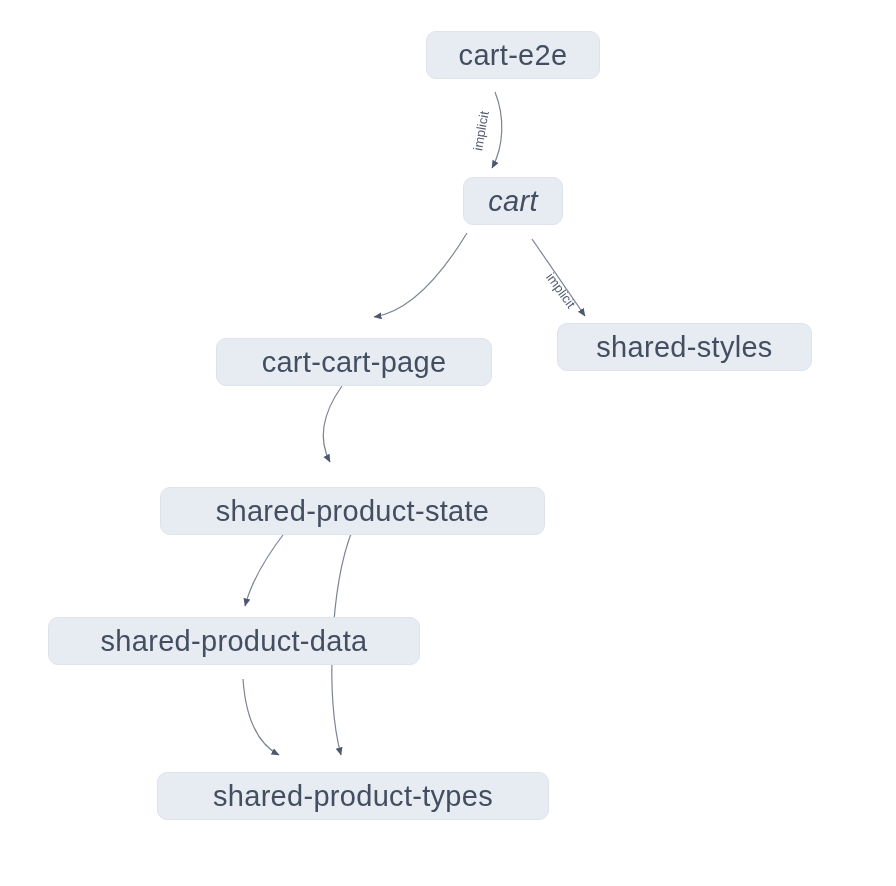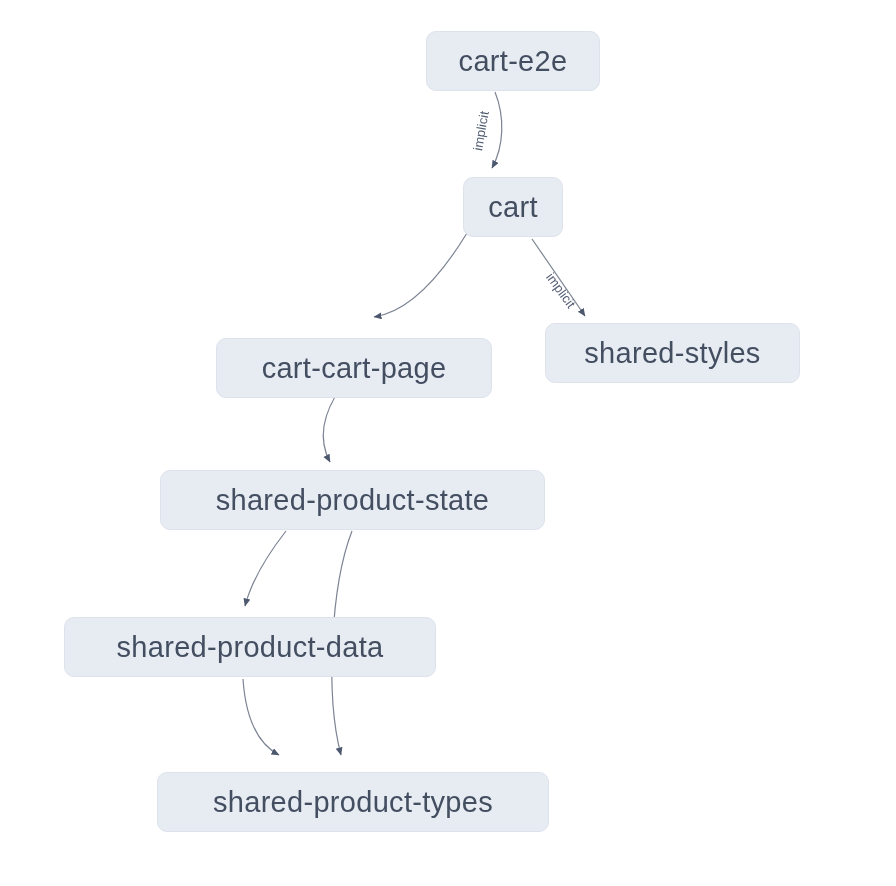--- a/index.html
+++ b/index.html
@@ -19,42 +19,42 @@
   }
   .edges-layer {
     position: absolute;
     left: 0;
     top: 0;
     z-index: 0;
   }
   .node {
     position: absolute;
     z-index: 1;
-    height: 60px;
+    height: 48px;
     border-radius: 10px;
     background: #e7ebf2;
     border: 1px solid #dde2ec;
     box-sizing: border-box;
     display: flex;
     align-items: center;
     justify-content: center;
     font-size: 29px;
     color: #434e61;
     letter-spacing: 0.3px;
     white-space: nowrap;
     cursor: pointer;
     user-select: none;
   }
   
   .n-cart-e2e              { left: 426px; top:  31px; width: 174px; }
-  .n-cart                  { left: 463px; top: 177px; width: 100px; }
+  .n-cart                  { left: 463px; top: 177px; width: 100px; font-style: italic; }
   .n-cart-cart-page        { left: 216px; top: 338px; width: 276px; }
-  .n-shared-styles         { left: 545px; top: 323px; width: 255px; justify-content: center; }
-  .n-shared-product-state  { left: 160px; top: 470px; width: 385px; }
-  .n-shared-product-data   { left:  48px; top: 617px; width: 372px; margin-left: 16px; }
+  .n-shared-styles         { left: 557px; top: 323px; width: 255px; justify-content: center; }
+  .n-shared-product-state  { left: 160px; top: 487px; width: 385px; }
+  .n-shared-product-data   { left:  48px; top: 617px; width: 372px; }
   .n-shared-product-types  { left: 157px; top: 764px; width: 392px; margin-top: 8px; }
 
   .edge-path {
     fill: none;
     stroke: #7c8494;
     stroke-width: 1.2;
   }
   .edge-label {
     font-family: "Liberation Sans", sans-serif;
     font-size: 13px;

